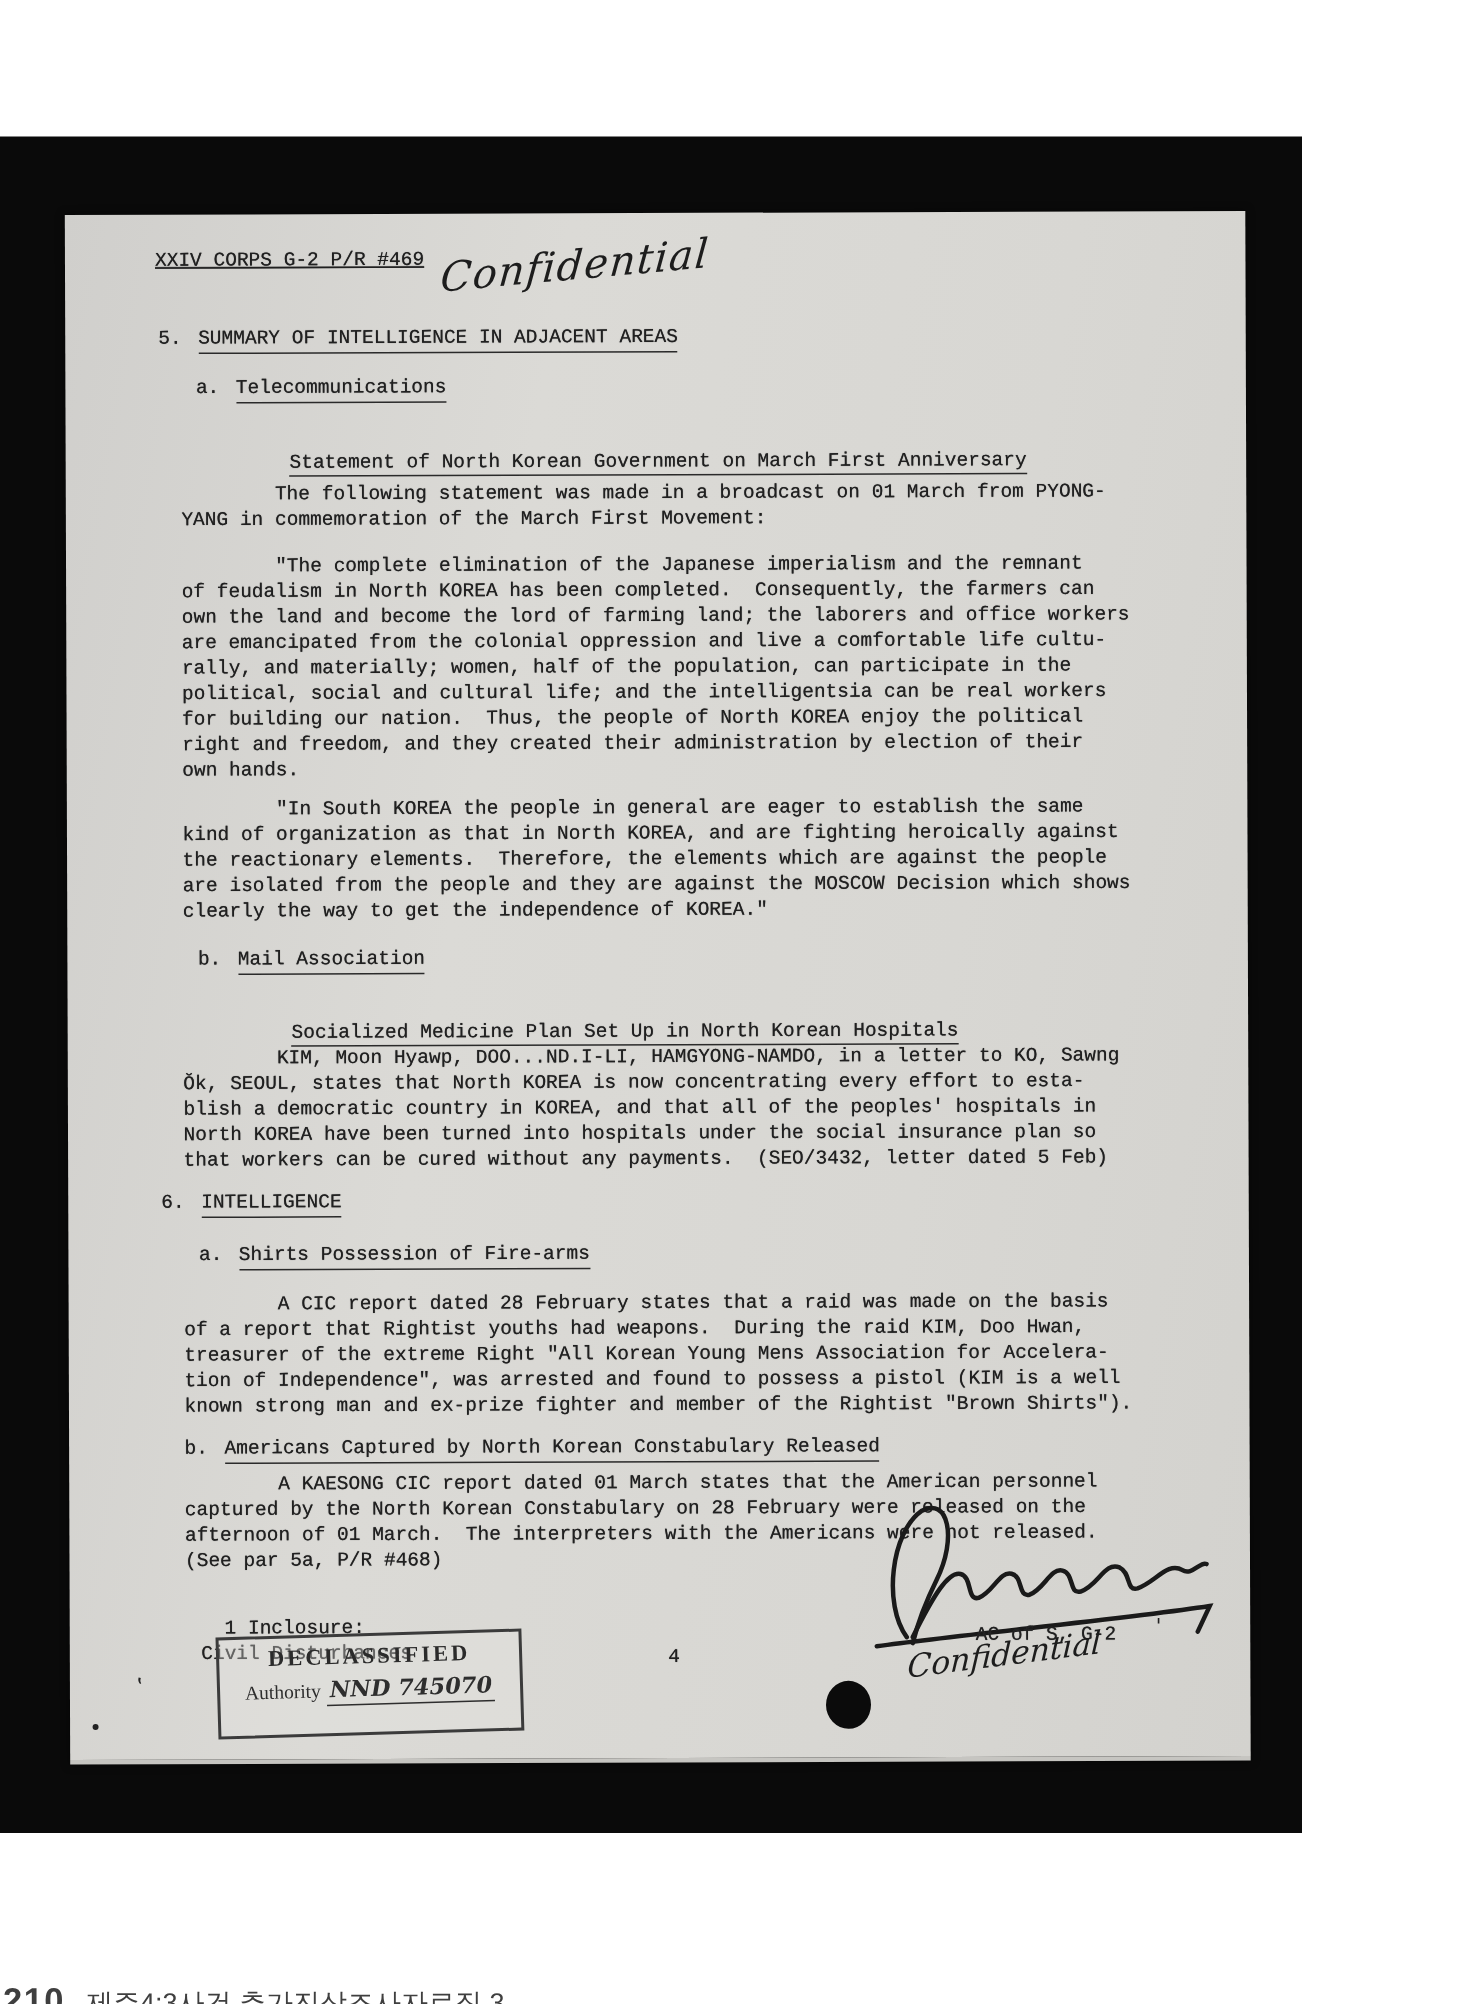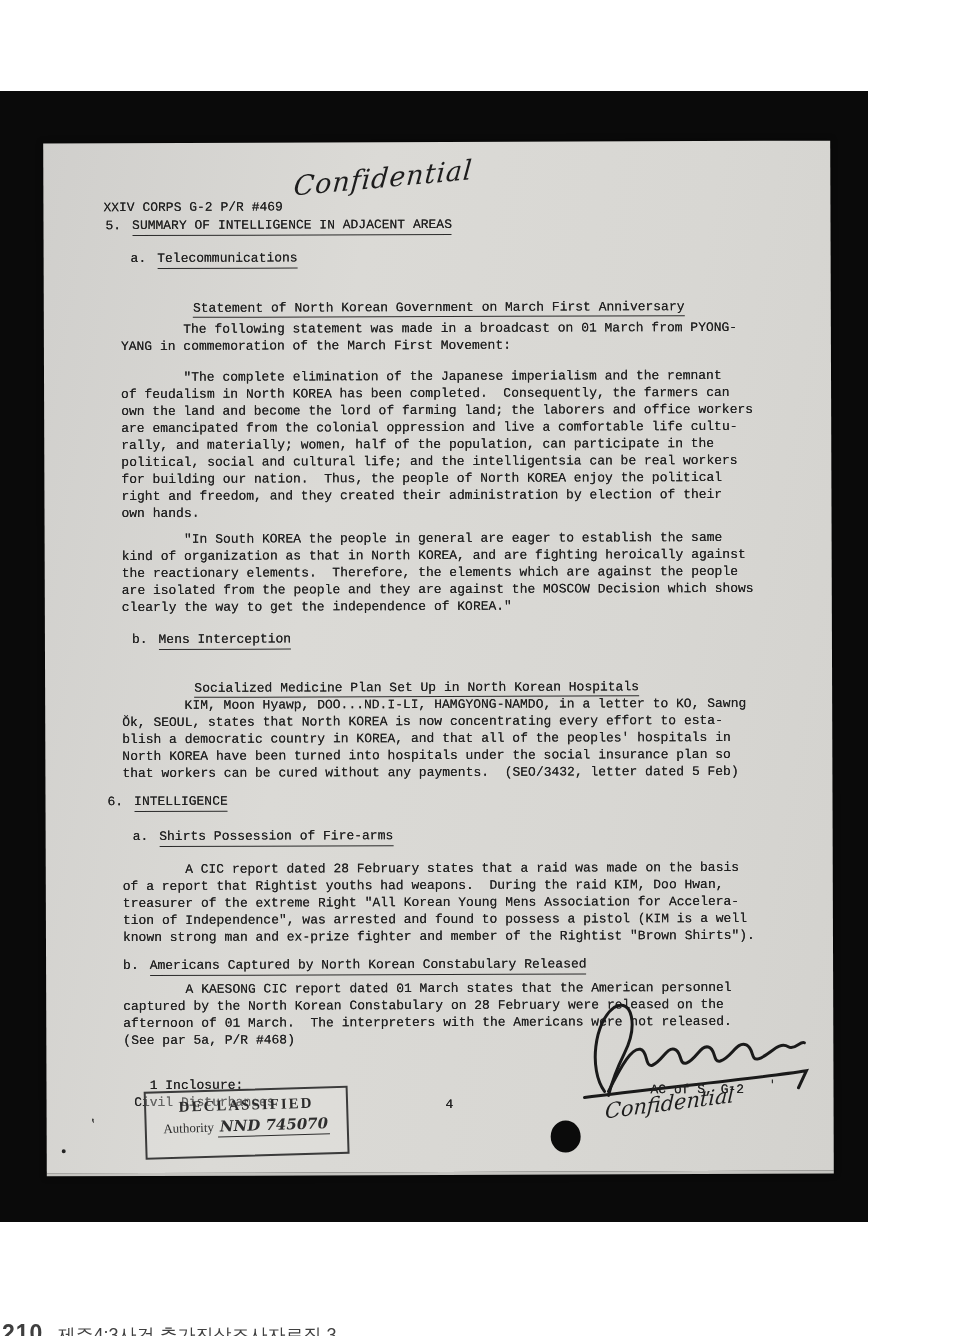--- a/index.html
+++ b/index.html
@@ -66,21 +66,21 @@
   .caption .num{font-size:23px;font-weight:bold;letter-spacing:1px;}
   .caption .ttl{font-size:18px;margin-left:14px;font-weight:500;}
 </style>
 </head>
 <body>
 
 <div class="scan-bg"></div>
 
 <div class="paper">
 
-  <div class="typed" style="left:60px;top:56px;">XXIV CORPS G-2 P/R #469</div>
+  <div class="typed" style="left:60px;top:22px;text-decoration:underline;">XXIV CORPS G-2 P/R #469</div>
 
   <div class="hand conf-top">Confidential</div>
 
   <div class="typed heading" style="left:62px;top:74px;">
     <span class="pref">5.</span>
     <span class="u">SUMMARY OF INTELLIGENCE IN ADJACENT AREAS</span>
   </div>
 
   <div class="typed heading" style="left:87px;top:107px;">
     <span class="pref">a.</span>
@@ -105,21 +105,21 @@
 own hands.</div>
 
   <div class="typed" style="left:77px;top:388px;">        "In South KOREA the people in general are eager to establish the same
 kind of organization as that in North KOREA, and are fighting heroically against
 the reactionary elements.  Therefore, the elements which are against the people
 are isolated from the people and they are against the MOSCOW Decision which shows
 clearly the way to get the independence of KOREA."</div>
 
   <div class="typed heading" style="left:87px;top:488px;">
     <span class="pref">b.</span>
-    <span class="u">Mens Interception</span>
+    <span class="u">Mail Association</span>
   </div>
 
   <div class="typed" style="left:118px;top:520px;">
     <span class="u">Socialized Medicine Plan Set Up in North Korean Hospitals</span>
   </div>
 
   <div class="typed" style="left:77px;top:554px;">        KIM, Moon Hyawp, DOO...ND.I-LI, HAMGYONG-NAMDO, in a letter to KO, Sawng
 Ŏk, SEOUL, states that North KOREA is now concentrating every effort to esta-
 blish a democratic country in KOREA, and that all of the peoples' hospitals in
 North KOREA have been turned into hospitals under the social insurance plan so

